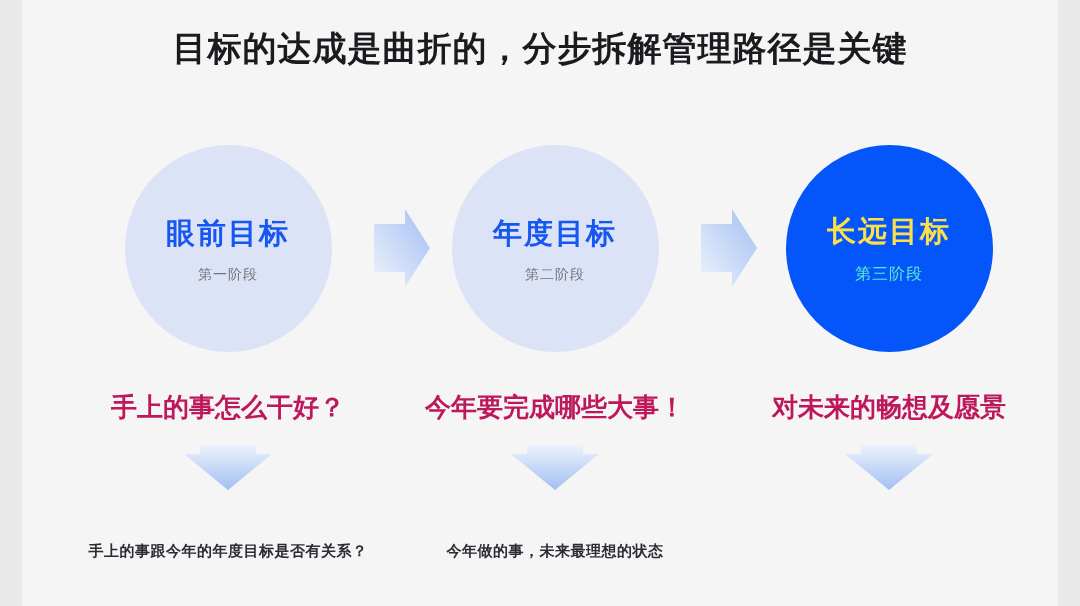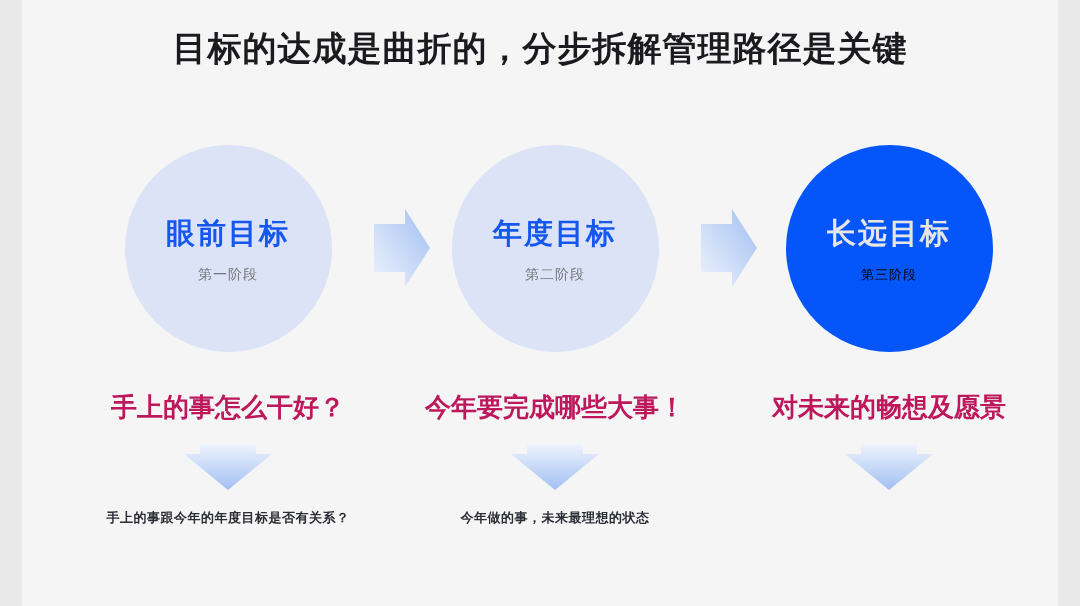--- a/index.html
+++ b/index.html
@@ -35,39 +35,39 @@
     align-items:center; justify-content:center;
     flex:0 0 auto;
   }
   .circle.light { background:var(--light-circle, #dce3f6); }
   .circle.solid { background:var(--accent-blue, #0456fb); }
   .circle-name {
     font-size:29px; font-weight:800;
     color:var(--circle-text-blue, #1557f0);
     letter-spacing:2px; white-space:nowrap;
   }
-  .circle.solid .circle-name { color:#e5e5e5; }
+  .circle.solid .circle-name { color:#fde047; }
   .circle-phase {
     margin-top:12px;
     font-size:14px;
     color:var(--phase-gray, #72757c);
     letter-spacing:1px; white-space:nowrap;
   }
-  .circle.solid .circle-phase { color:#000000; font-size:13px; }
+  .circle.solid .circle-phase { color:#5eead4; font-size:16px; }
   .question {
     margin-top:41px;
     font-size:26px; font-weight:800;
     color:#be185d;
     white-space:nowrap;
     line-height:1.15;
   }
   .down-arrow { margin-top:21px; display:block; }
   .note {
-    margin-top:19px;
-    font-size:13px; font-weight:600;
+    margin-top:52px;
+    font-size:15px; font-weight:600;
     color:#2b2d33;
     white-space:nowrap;
     letter-spacing:0.5px;
   }
   .right-arrow {
     position:absolute; top:209px;
     width:56px; height:78px;
   }
   .right-arrow.a1 { left:352px; }
   .right-arrow.a2 { left:679px; }

